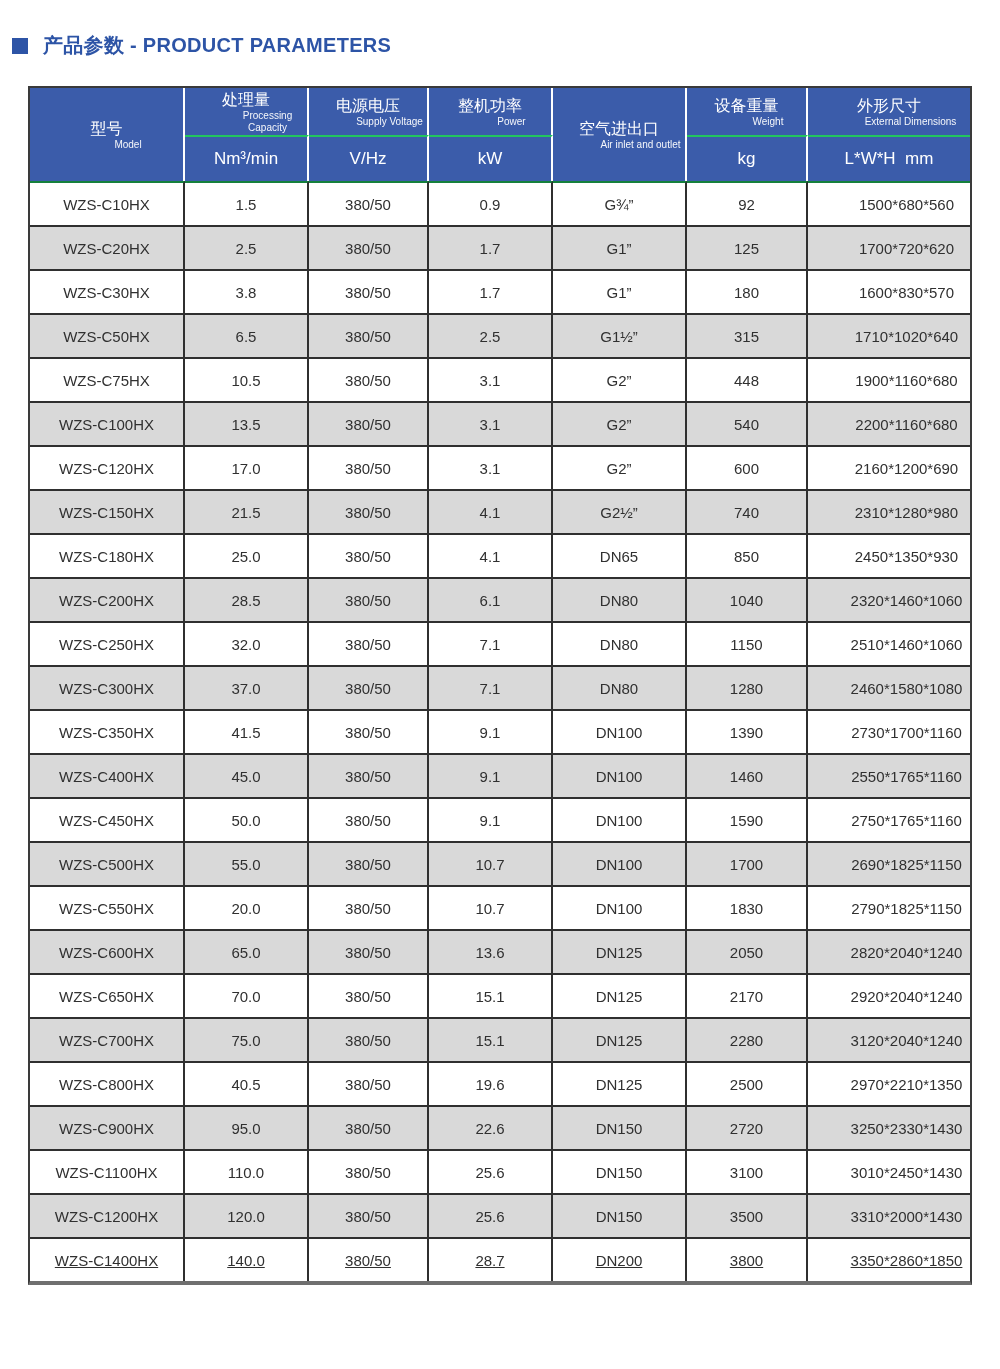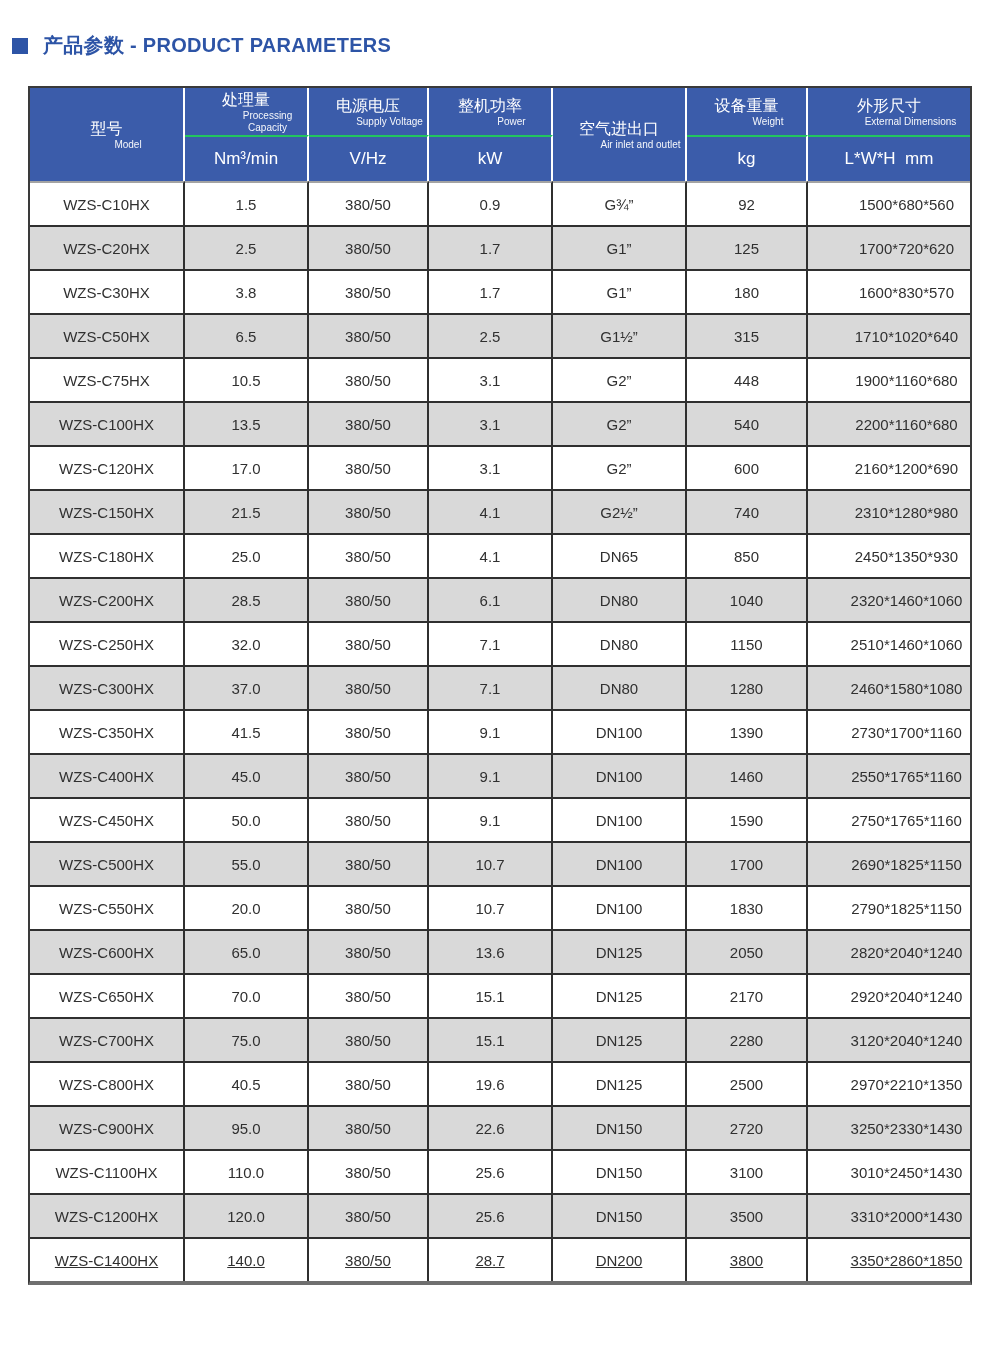--- a/index.html
+++ b/index.html
@@ -74,21 +74,21 @@
     font-size: 15px;
     color: #303030;
     background: #ffffff;
     border-right: 2px solid #2f2f2f;
     border-bottom: 2px solid #2f2f2f;
     padding: 0;
     overflow: hidden;
     white-space: nowrap;
   }
   tbody td:last-child { border-right: none; padding-left: 35px; }
-  tbody tr:first-child td { border-top: 2px solid #a3a3a3; }
+  tbody tr:first-child td { border-top: 2px solid #15803d; }
   tbody tr:last-child td { border-bottom: none; text-decoration: underline; }
   tbody tr.alt td { background: #d9d9d9; }
 </style>
 </head>
 <body>
 
 <div class="page">
 
   <div class="title-row">
     <div class="title-square"></div>

